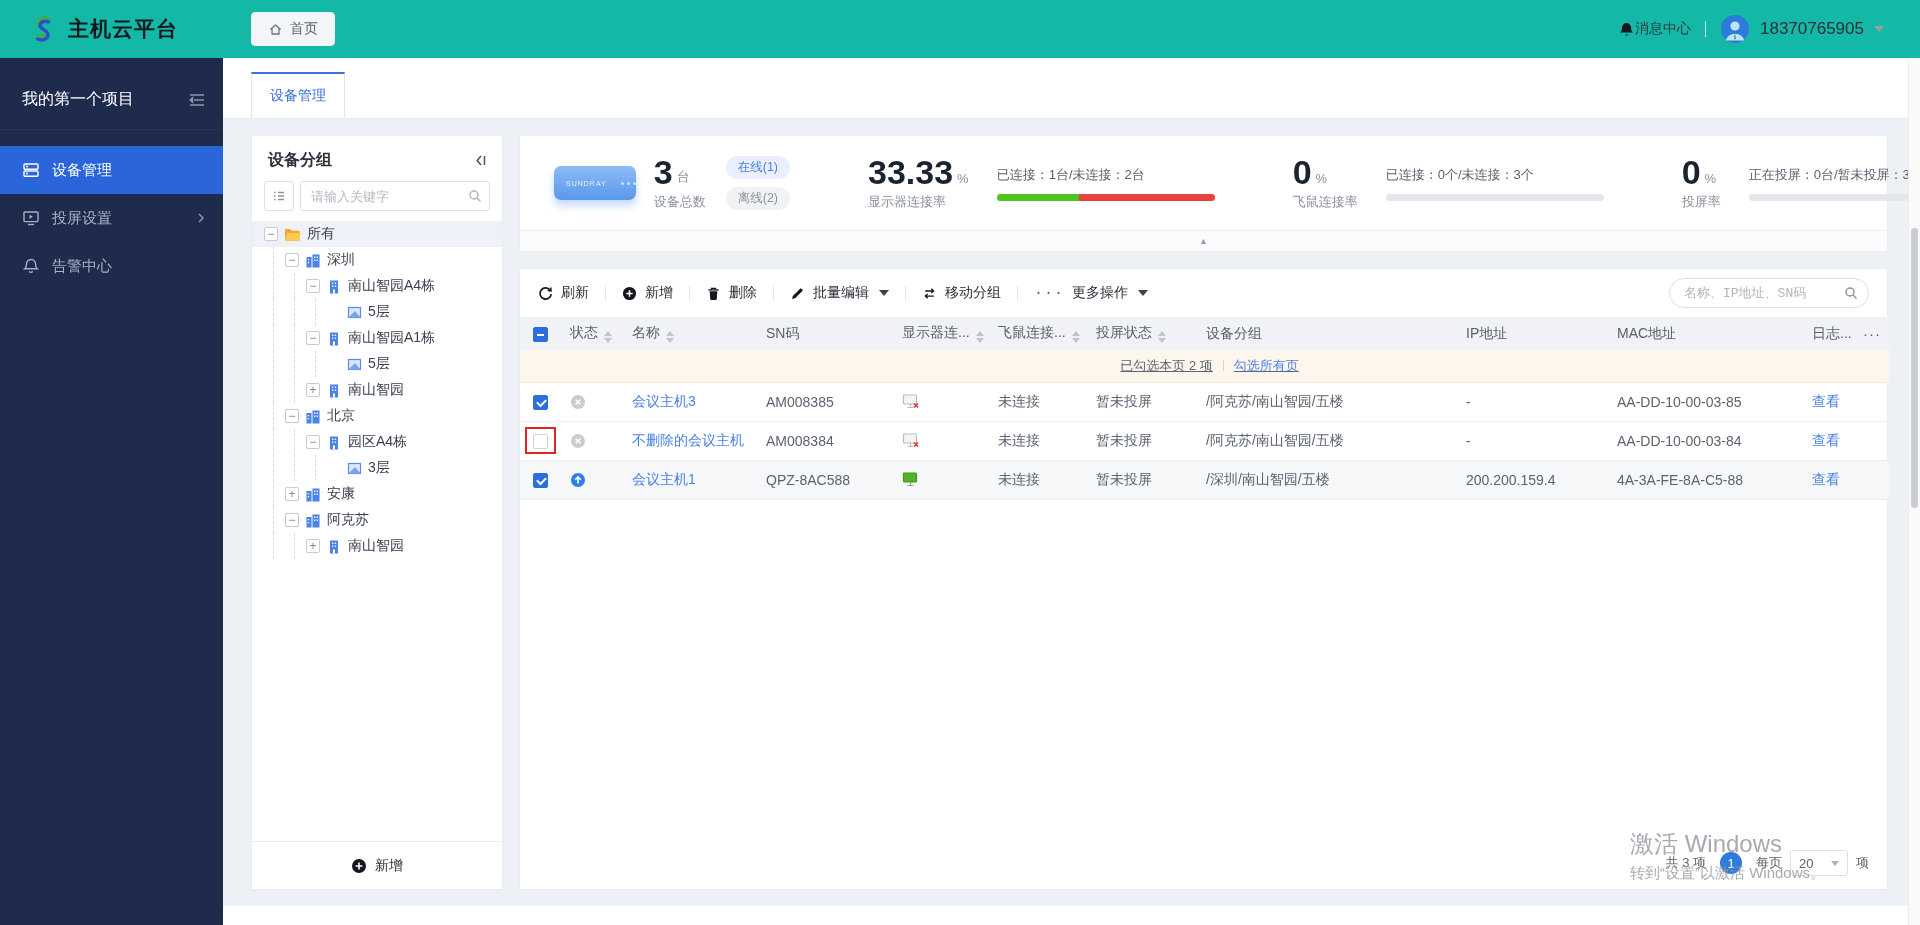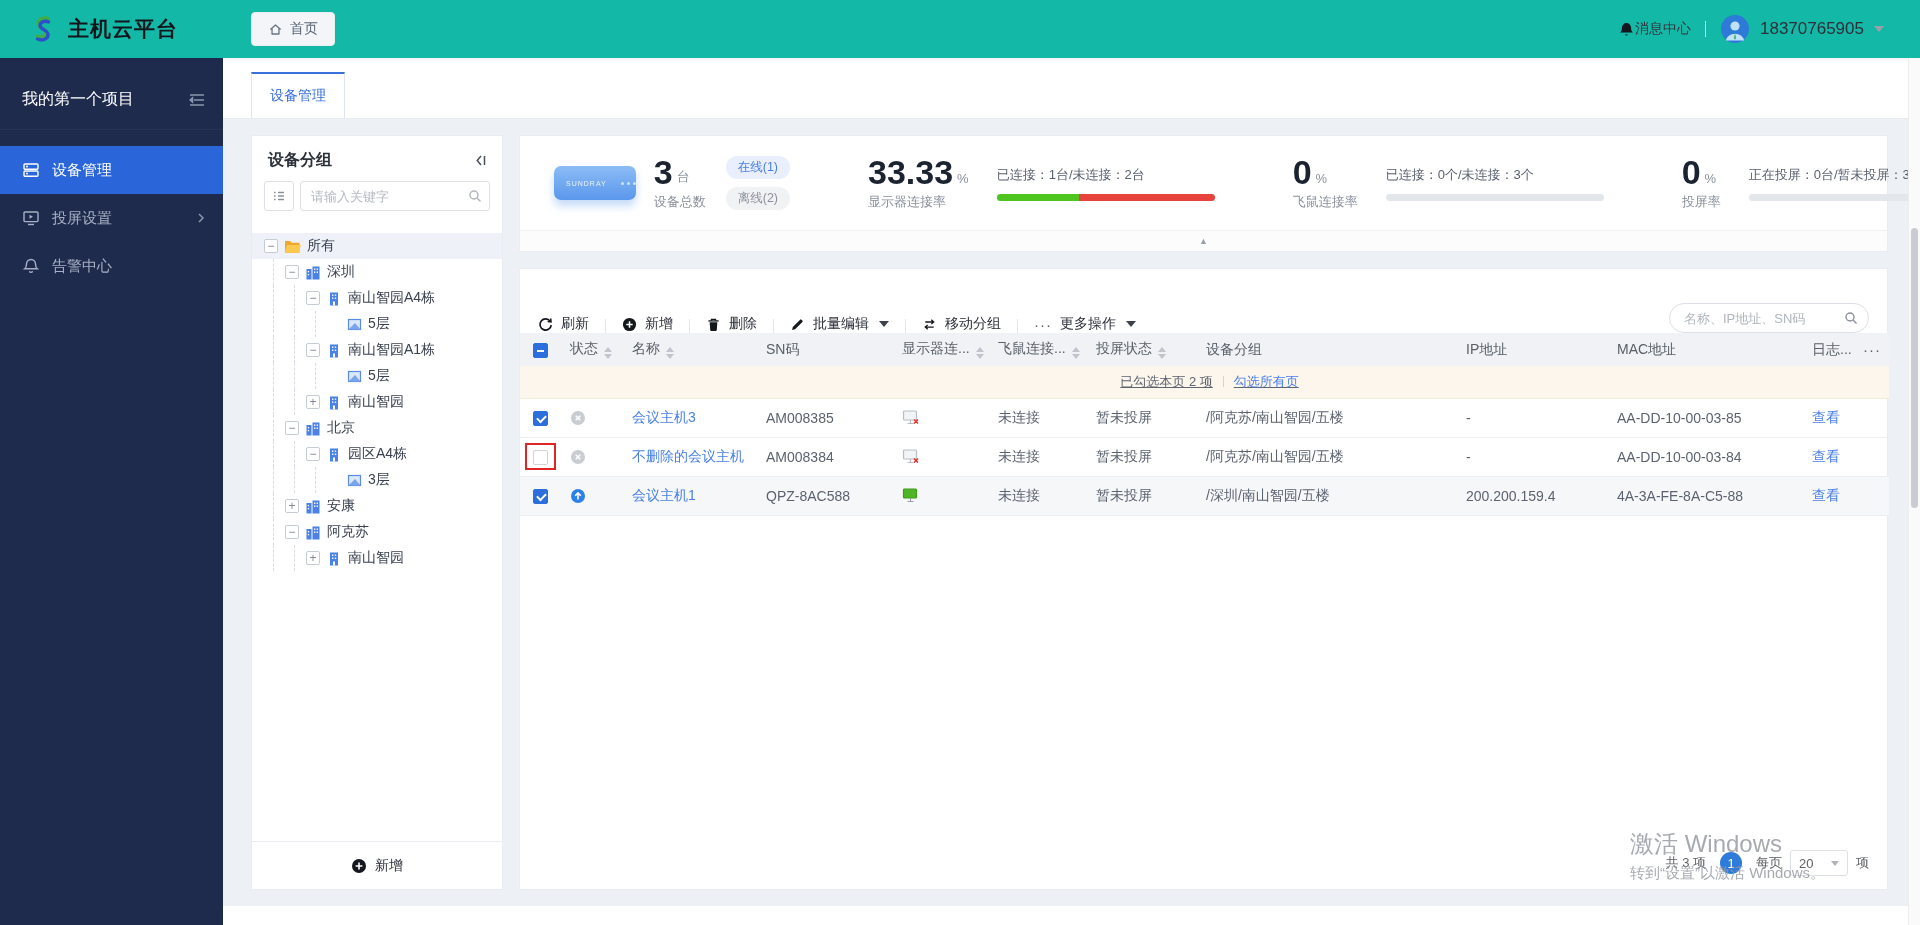--- a/index.html
+++ b/index.html
@@ -38,21 +38,21 @@
   
   .tree-card { left:28px; top:77px; width:252px; height:755px; }
   .tree-head { display:flex; align-items:center; justify-content:space-between; padding:14px 14px 10px 16px; }
   .tree-title { font-size:16px; font-weight:bold; color:#2b303a; }
   .tree-search { display:flex; gap:6px; padding:0 12px; }
   .sq-btn { width:30px; height:30px; border:1px solid #dcdfe6; border-radius:3px; background:#fff; display:flex; align-items:center; justify-content:center; cursor:pointer; color:#8b919b; }
   .tree-input { position:relative; flex:1; }
   .tree-input input { width:100%; height:30px; border:1px solid #dcdfe6; border-radius:3px; padding:0 28px 0 10px; font-size:13px; color:#444; font-family:inherit; }
   .tree-input input::placeholder { color:#b4b9c2; }
   .tree-input svg { position:absolute; right:8px; top:8px; }
-  .tnodes { margin-top:22px; }
+  .tnodes { margin-top:10px; }
   .tnode { height:26px; display:flex; align-items:center; cursor:pointer; padding-left:12px; }
   .tnode.sel { background:#eef1f7; }
   .guide { width:12px; margin-left:9px; border-left:1px dashed #d8dde4; align-self:stretch; }
   .exp { width:14px; height:14px; border:1px solid #c6ccd4; border-radius:2px; background:#fff; color:#818894; font-size:12px; line-height:12px; text-align:center; margin-right:6px; flex:0 0 auto; }
   .exp.minus::after { content:"−"; }
   .exp.plus::after { content:"+"; }
   .exp.none { visibility:hidden; }
   .tnode svg { margin-right:6px; flex:0 0 auto; }
   .tlabel { font-size:14px; color:#3a4150; white-space:nowrap; }
   .tree-foot { position:absolute; left:0; bottom:0; width:100%; height:48px; border-top:1px solid #e9ecf2; display:flex; align-items:center; justify-content:center; }
@@ -78,21 +78,21 @@
   .sgroup { display:flex; align-items:center; flex:1; }
   .sdetail { margin-left:28px; width:218px; }
   .sdetail .txt { font-size:13px; color:#5a6170; white-space:nowrap; }
   .bar { margin-top:10px; height:7px; border-radius:4px; background:#e3e6ea; overflow:hidden; display:flex; }
   .bar .g { background:#4ec41f; height:100%; }
   .bar .r { background:#e8423d; height:100%; }
   .collapse-strip { position:absolute; left:0; bottom:0; width:100%; height:21px; border-top:1px solid #eef0f4; background:#fcfcfd; display:flex; align-items:center; justify-content:center; color:#9aa0aa; font-size:9px; cursor:pointer; }
 
   
   .table-card { left:296px; top:210px; width:1369px; height:622px; }
-  .toolbar { height:64px; display:flex; align-items:flex-end; padding:0 18px; }
+  .toolbar { height:48px; display:flex; align-items:center; padding:0 18px;font-family:Liberation Mono, monospace; }
   .tbtn { display:flex; align-items:center; gap:8px; font-size:14px; color:#2b2f38; cursor:pointer; white-space:nowrap; }
   .tsep { width:1px; height:14px; background:#e3e6eb; margin:0 16px; }
   .tcaret { width:0; height:0; border-left:5px solid transparent; border-right:5px solid transparent; border-top:6px solid #3c414b; margin-left:2px; }
   .tool-search { position:relative; margin-left:auto; }
   .tool-search input { width:200px; height:30px; border:1px solid #dcdfe6; border-radius:15px; padding:0 30px 0 14px; font-size:13px; color:#444; font-family:inherit; }
   .tool-search input::placeholder { color:#b0b5bd; }
   .tool-search svg { position:absolute; right:11px; top:8px; }
 
   table { width:100%; border-collapse:collapse; table-layout:fixed; }
   th { height:33px; background:#f0f2f6; font-size:14px; font-weight:normal; color:#5a6068; text-align:left; padding:0 0 0 10px; white-space:nowrap; overflow:hidden; }

